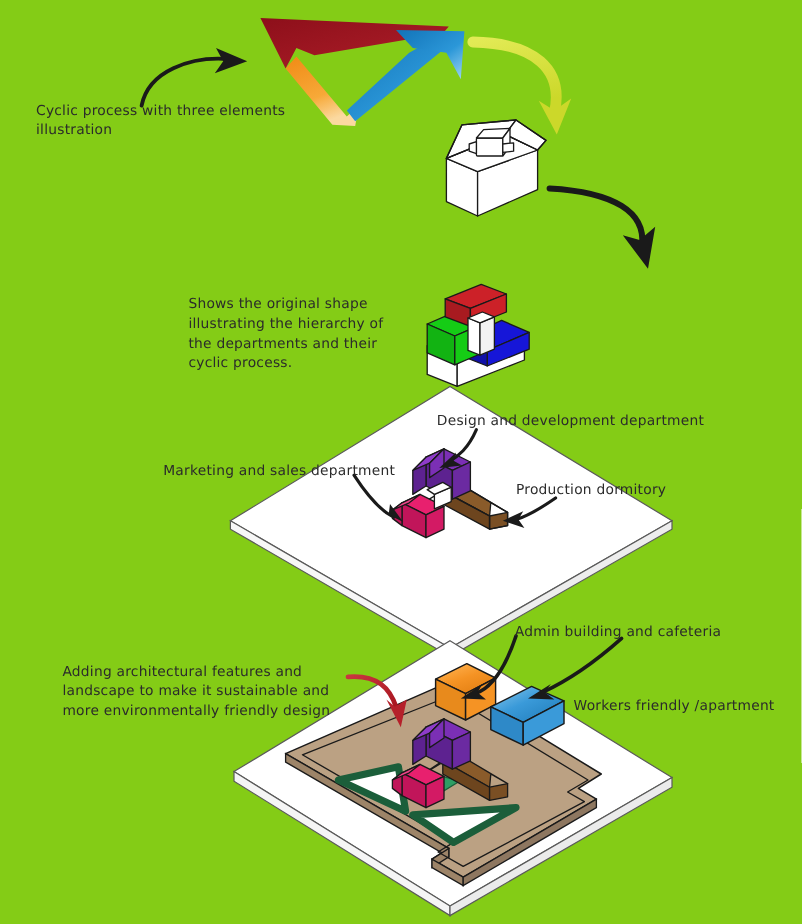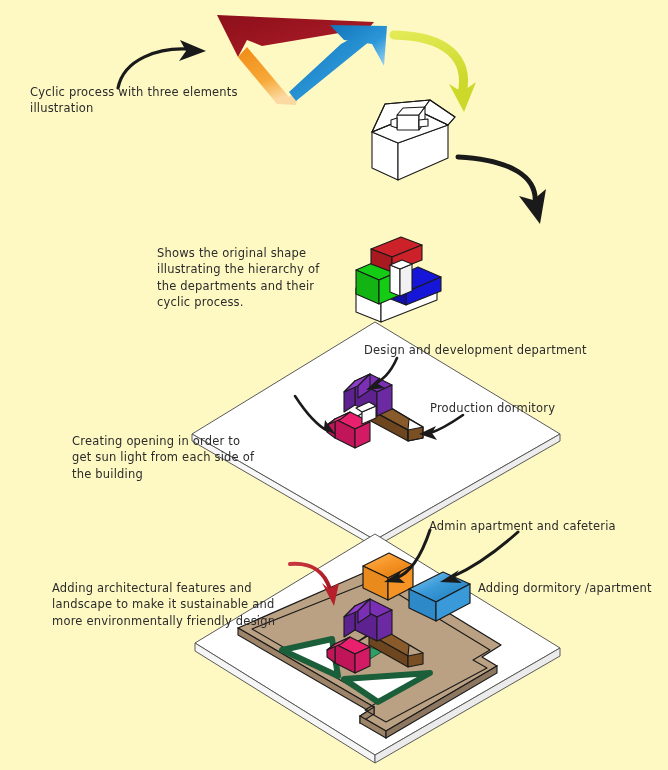--- a/index.html
+++ b/index.html
@@ -5,21 +5,21 @@
 <style>
   html, body {
     margin: 0;
     padding: 0;
     background: #ffffff;
   }
   #canvas {
     position: relative;
     width: 668px;
     height: 770px;
-    background: #fef9c3;
+    background: #84cc16;
     overflow: hidden;
     font-family: "DejaVu Sans", sans-serif;
   }
   #diagram-svg {
     position: absolute;
     left: 0;
     top: 0;
     width: 668px;
     height: 770px;
   }
@@ -36,21 +36,21 @@
   .annotation.nowrap { white-space: nowrap; }
 
   
   #ann-cyclic      { left: 30px;  top: 84px;  width: 240px; }
   #ann-original    { left: 157px; top: 245px; width: 180px; }
   #ann-design      { left: 364px; top: 342px; }
   #ann-marketing   { left: 136px; top: 384px; }
   #ann-production  { left: 430px; top: 400px; }
   #ann-openings    { left: 72px;  top: 433px; width: 210px; }
   #ann-admin       { left: 429px; top: 518px; }
-  #ann-features    { left: 52px;  top: 551px; width: 260px; margin-top: 29px; }
+  #ann-features    { left: 52px;  top: 551px; width: 260px; }
   #ann-dormitory   { left: 478px; top: 580px; }
 </style>
 </head>
 <body>
 
 <div id="canvas">
 
   <svg id="diagram-svg" viewBox="0 0 668 770">
     <defs>
       <linearGradient id="gradRed" x1="0" y1="0" x2="1" y2="1">
@@ -271,28 +271,26 @@
   <div class="annotation" id="ann-cyclic">Cyclic process with three elements
 illustration</div>
 
   <div class="annotation nowrap" id="ann-design">Design and development  department</div>
 
   <div class="annotation" id="ann-original">Shows the original shape
 illustrating the hierarchy of
 the departments and their
 cyclic process.</div>
 
+  <div class="annotation nowrap" id="ann-marketing">Marketing and sales department</div>
 
   <div class="annotation nowrap" id="ann-production">Production dormitory</div>
 
-  <div class="annotation" id="ann-openings">Creating opening in order to
-get sun light from each side of
-the building</div>
-
-  <div class="annotation nowrap" id="ann-admin">Admin apartment and cafeteria</div>
+
+  <div class="annotation nowrap" id="ann-admin">Admin building and cafeteria</div>
 
   <div class="annotation" id="ann-features">Adding architectural features and
 landscape to make it sustainable and
 more environmentally friendly design</div>
 
-  <div class="annotation nowrap" id="ann-dormitory">Adding dormitory /apartment</div>
+  <div class="annotation nowrap" id="ann-dormitory">Workers friendly /apartment</div>
 
 </div>
 
 </body></html>

